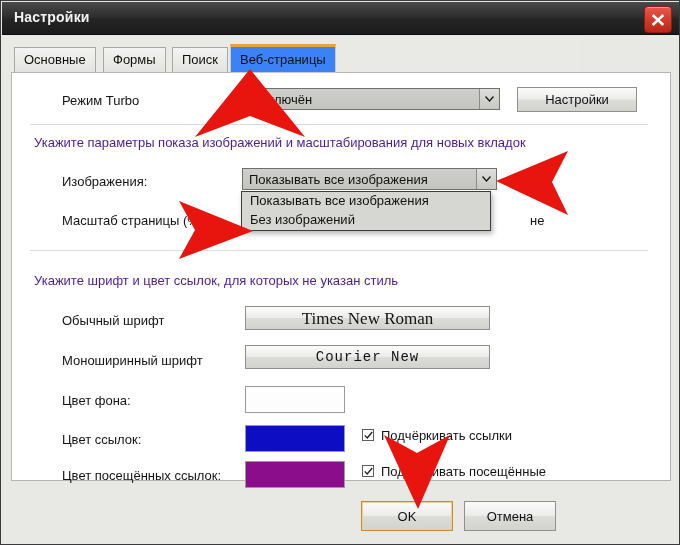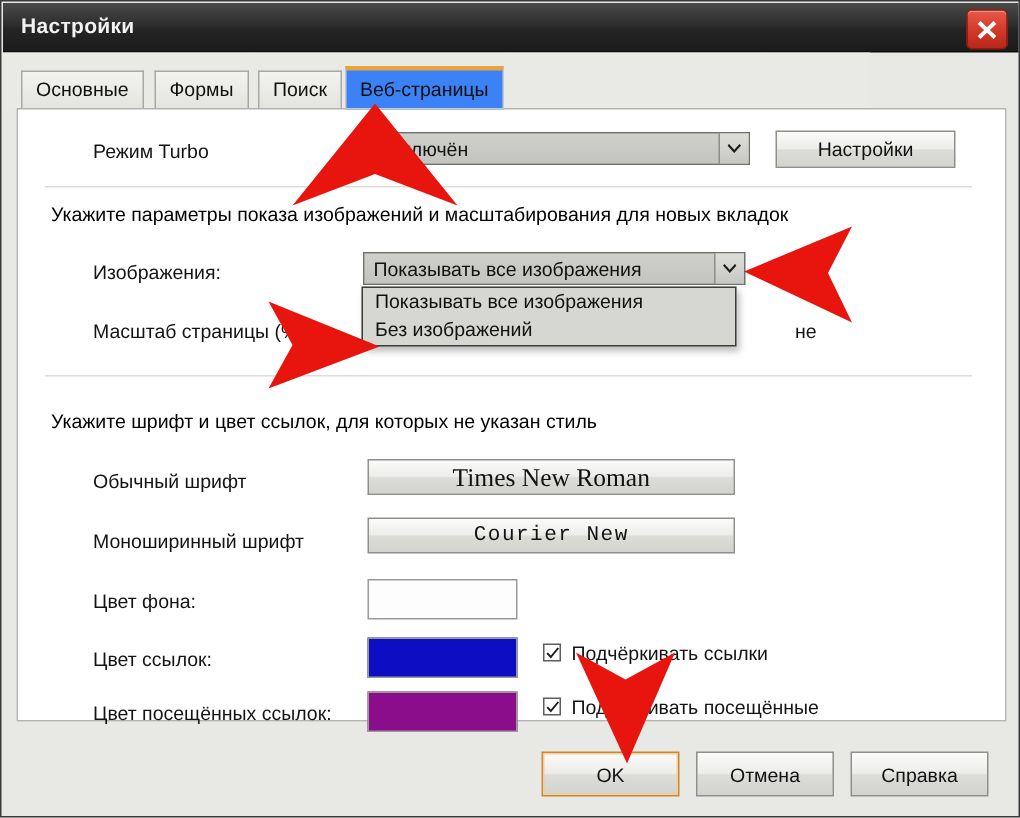--- a/index.html
+++ b/index.html
@@ -106,21 +106,21 @@
 
   .sep {
     position: absolute;
     height: 1px;
     background: #dcdcd8;
   }
 
   .section-text {
     position: absolute;
     font-size: 13px;
-    color: #000000;
+    color: #4c1d95;
     white-space: nowrap;
   }
 
   
   .combo {
     position: absolute;
     box-sizing: border-box;
     height: 22px;
     background: linear-gradient(to bottom, #cfcfcb 0%, #c3c3bf 100%);
     border: 1px solid #6f6f6b;
@@ -303,21 +303,20 @@
   </div>
 
   <div id="dropdown-list">
     <div class="dd-item">Показывать все изображения</div>
     <div class="dd-item">Без изображений</div>
   </div>
 
   <div id="footer">
     <div class="btn default" style="left:360px; top:16px; width:92px; height:30px; line-height:29px;">OK</div>
     <div class="btn" style="left:463px; top:16px; width:92px; height:30px; line-height:29px;">Отмена</div>
-    <div class="btn" style="left:566px; top:16px; width:92px; height:30px; line-height:29px;">Справка</div>
   </div>
 
   <svg class="arrow" style="left:190px; top:66px;" width="118" height="74" viewBox="0 0 118 74">
     <path d="M59 2 L114 70 L59 49 L4 70 Z" fill="#e8150f"></path>
   </svg>
 
   <svg class="arrow" style="left:493px; top:148px;" width="78" height="72" viewBox="0 0 78 72">
     <path d="M2 32 L74 2 L58 33 L74 66 Z" fill="#e8150f"></path>
   </svg>
 

